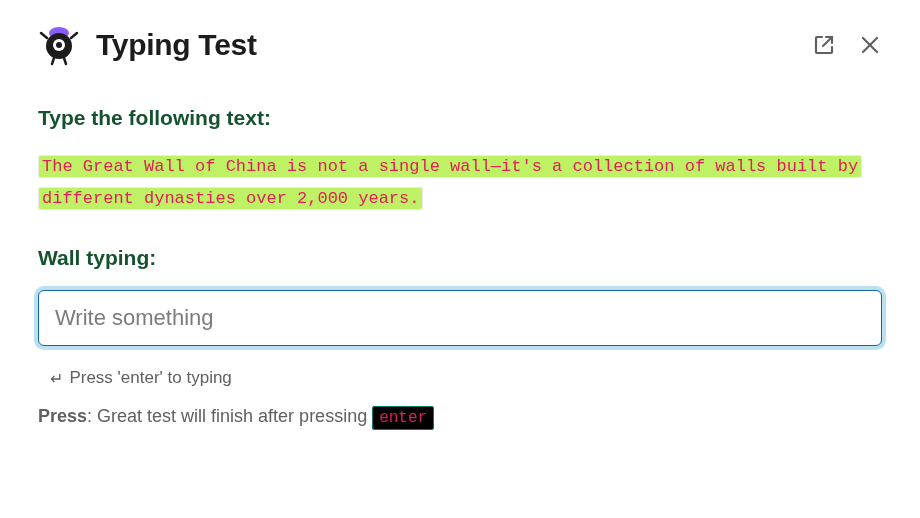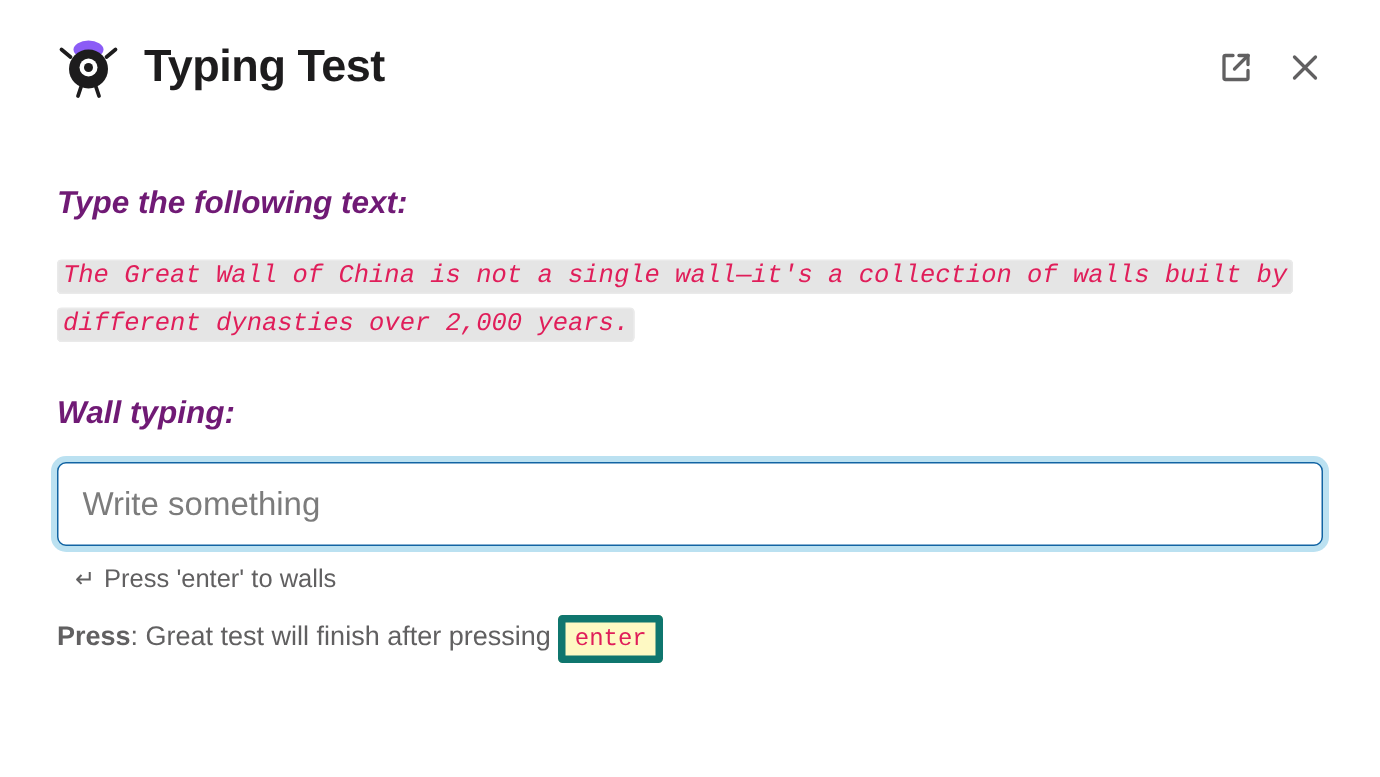--- a/index.html
+++ b/index.html
@@ -13,21 +13,21 @@
       background: #fff;
       padding: 24px 38px;
       width: 920px;
       height: 518px;
     }
     
     .header {
       display: flex;
       align-items: center;
       justify-content: space-between;
-      margin-bottom: 58px;
+      margin-bottom: 40px;
     }
     
     .header-left {
       display: flex;
       align-items: center;
       gap: 16px;
     }
     
     .app-icon {
       width: 42px;
@@ -54,47 +54,45 @@
       cursor: pointer;
       display: flex;
       align-items: center;
       justify-content: center;
       color: #616061;
     }
     
     .section-heading {
       font-size: 21px;
       font-weight: 700;
-      color: #701a75;
+      color: #14532d;
       margin-bottom: 20px;
-      font-style: italic;
     }
     
     .code-text {
       font-family: Monaco, Menlo, Consolas, "Courier New", monospace;
       font-size: 17px;
       color: #e01e5a;
       line-height: 1.55;
-      background: #e5e5e5;
+      background: #bef264;
       border: 1px solid #eaeaea;
       border-radius: 3px;
       padding: 1px 3px;
       box-decoration-break: clone;
-      font-style: italic;
       -webkit-box-decoration-break: clone;
     }
     
     .target-text-block {
       margin-bottom: 32px;
       line-height: 2;
     }
     
     .input-wrapper {
       position: relative;
-      margin-bottom: 6px;
+      margin-bottom: 16px;
     }
     
     .text-input {
       width: 100%;
       font-size: 22px;
       color: #1d1c1d;
       padding: 14px 16px;
       border: 1px solid #1264a3;
       border-radius: 6px;
       outline: none;
@@ -128,22 +126,22 @@
     }
     
     .note-label {
       font-weight: 700;
     }
     
     .inline-code {
       font-family: Monaco, Menlo, Consolas, "Courier New", monospace;
       font-size: 16px;
       color: #e01e5a;
-      background: #fef9c3;
-      border: 5px solid #0f766e;
+      background: #000000;
+      border: 1px solid #0f766e;
       border-radius: 3px;
       padding: 2px 6px;
     }
   </style>
 </head>
 <body>
 
 <div class="header">
   <div class="header-left">
     <div class="app-icon">
@@ -191,18 +189,18 @@
 </div>
 
 <div class="section-heading">Wall typing:</div>
 
 <div class="input-wrapper">
   <input type="text" class="text-input" placeholder="Write something" value="" style="">
 </div>
 
 <div class="hint-row">
   <span class="enter-arrow">↵</span>
-  <span>Press 'enter' to walls</span>
+  <span>Press 'enter' to typing</span>
 </div>
 
 <div class="note-row">
   <span class="note-label">Press</span><span>: Great test will finish after pressing </span><span class="inline-code">enter</span>
 </div>
 
 </body></html>

